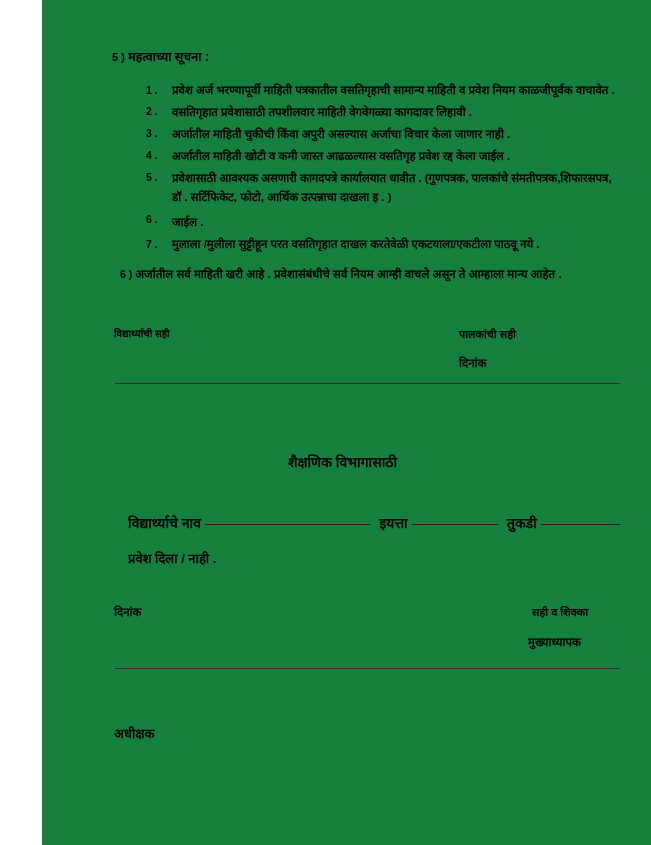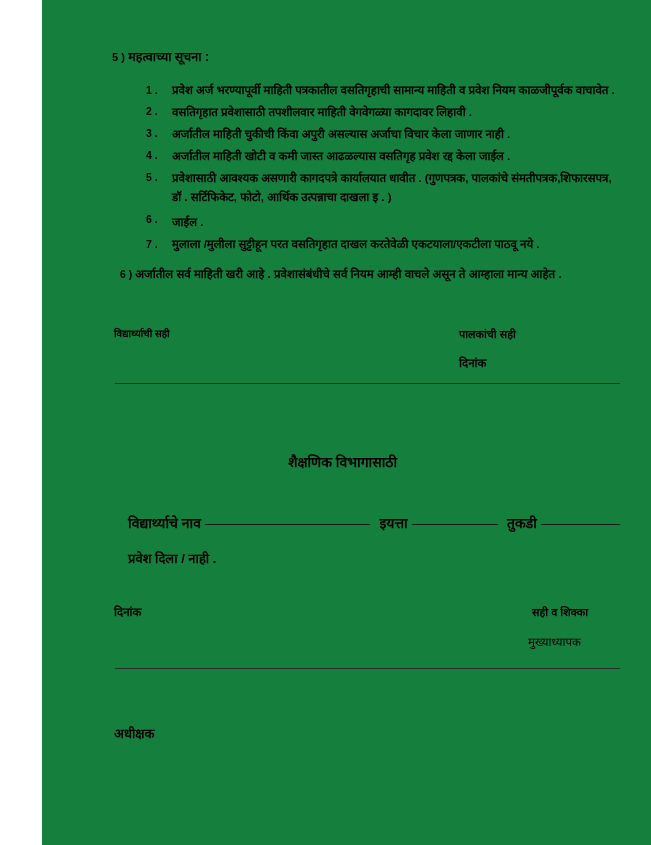--- a/index.html
+++ b/index.html
@@ -200,21 +200,21 @@
     top: 604px;
     font-size: 11px;
     font-weight: 700;
     white-space: nowrap;
   }
   .sig-head {
     position: absolute;
     left: 486px;
     top: 634px;
     font-size: 11.6px;
-    font-weight: 400;
+    font-weight: 700;
     white-space: nowrap;
   }
 
   
   .superintendent {
     position: absolute;
     left: 72px;
     top: 724px;
     font-size: 13px;
     font-weight: 700;

